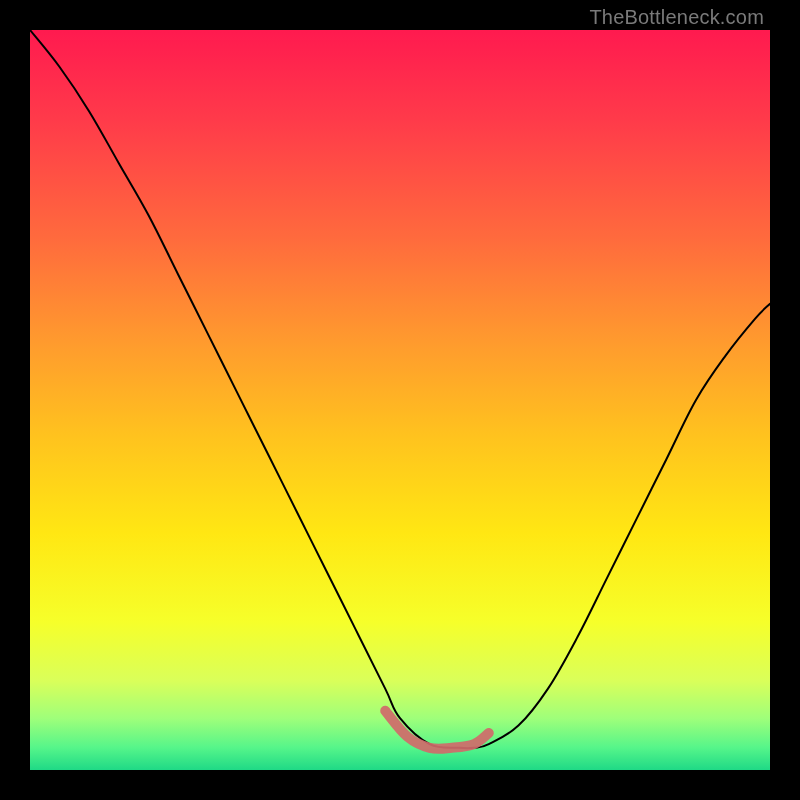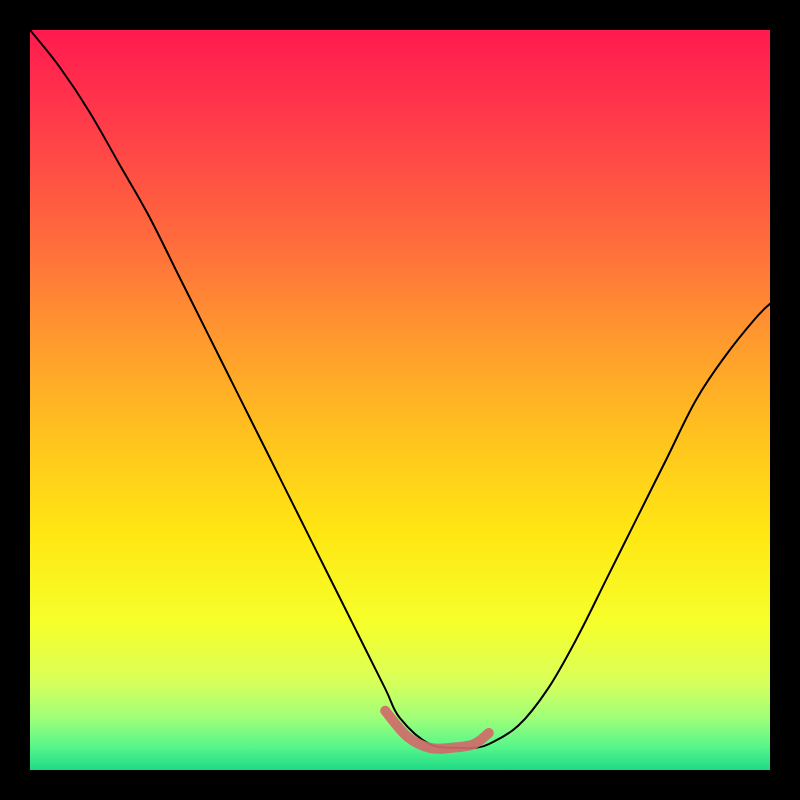--- a/index.html
+++ b/index.html
@@ -43,20 +43,21 @@
     font-size: 20px;
     font-weight: 500;
     letter-spacing: 0.2px;
   }
 </style>
 </head>
 <body>
 
 <div class="frame">
 
+  <div class="watermark">TheBottleneck.com</div>
 
   <div class="plot-area">
 
     <svg class="gradient-bg" viewBox="0 0 740 740" preserveAspectRatio="none">
       <defs>
         <linearGradient id="bg-grad" x1="0" y1="0" x2="0" y2="1">
 
         <stop offset="0%" stop-color="#ff1a4f"></stop>
             <stop offset="12%" stop-color="#ff3a4a"></stop>
             <stop offset="28.000000000000004%" stop-color="#ff6a3d"></stop>

